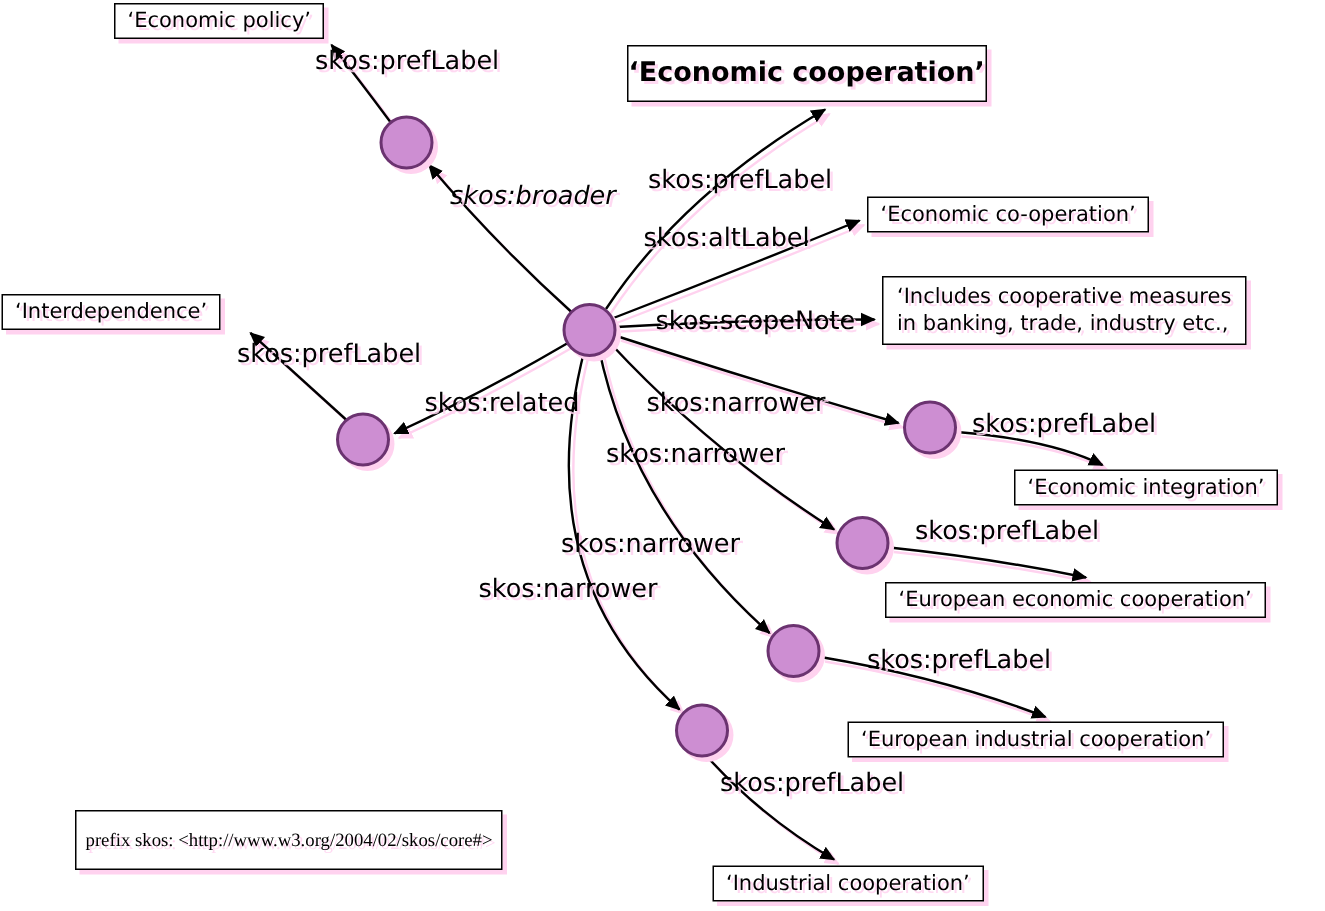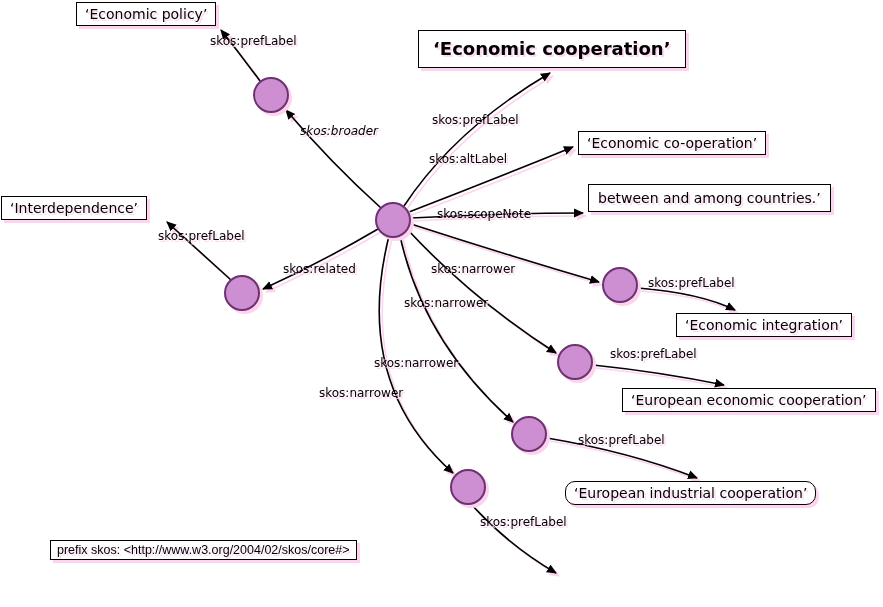--- a/index.html
+++ b/index.html
@@ -32,33 +32,33 @@
     box-shadow: 3px 3px 0 #ffd2ef;
     padding: 2px 8px;
     font-size: 14px;
     line-height: 18px;
     white-space: nowrap;
     text-shadow: 2px 2px 0 rgba(255,210,240,0.85);
   }
   .box.title {
     font-size: 18px;
     font-weight: bold;
-    padding: 7px 14px;
+    padding: 7px 0;
     line-height: 22px;
   }
   .box.scopenote { padding: 4px 9px; }
   .box.scopenote div { white-space: nowrap; }
   .box.prefix {
-    font-family: Liberation Sans, sans-serif;
+    font-family: Liberation Serif, serif;
     font-size: 12.5px;
-    padding: 0 6px;
+    padding: 10px 6px;
   }
   .elabel {
     position: absolute;
-    font-size: 12px;
+    font-size: 17px;
     line-height: 17px;
     white-space: nowrap;
     text-shadow: 2px 2px 0 rgba(255,210,240,0.85);
   }
 </style>
 </head>
 <body>
 
 <div class="canvas">
 
@@ -117,31 +117,33 @@
   <div class="node" style="left:511px; top:416px;"></div>
   <div class="node" style="left:450px; top:469px;"></div>
 
   <div class="box" style="left:76px; top:2px;">‘Economic policy’</div>
 
   <div class="box title" style="left:418px; top:30px;">‘Economic cooperation’</div>
 
   <div class="box" style="left:578px; top:131px;">‘Economic co-operation’</div>
 
   <div class="box scopenote" style="left:588px; top:184px;">
-    <div>between and among countries.’</div>
+    <div>‘Includes cooperative measures</div>
+    <div>in banking, trade, industry etc.,</div>
   </div>
 
   <div class="box" style="left:1px; top:196px;text-align:right;">‘Interdependence’</div>
 
   <div class="box" style="left:676px; top:313px;">‘Economic integration’</div>
 
-  <div class="box" style="left:590px; top:388px;margin-left:32px;">‘European economic cooperation’</div>
+  <div class="box" style="left:590px; top:388px;">‘European economic cooperation’</div>
 
-  <div class="box" style="left:565px; top:481px;border-radius:10px;">‘European industrial cooperation’</div>
+  <div class="box" style="left:565px; top:481px;">‘European industrial cooperation’</div>
 
+  <div class="box" style="left:475px; top:577px;">‘Industrial cooperation’</div>
 
   <div class="box prefix" style="left:50px; top:540px;">prefix skos: &lt;http://www.w3.org/2004/02/skos/core#&gt;</div>
 
   <div class="elabel" style="left:210px; top:33px;">skos:prefLabel</div>
 
   <div class="elabel" style="left:300px; top:123px;font-style:italic;">skos:broader</div>
 
   <div class="elabel" style="left:432px; top:112px;">skos:prefLabel</div>
 
   <div class="elabel" style="left:429px; top:151px;">skos:altLabel</div>

